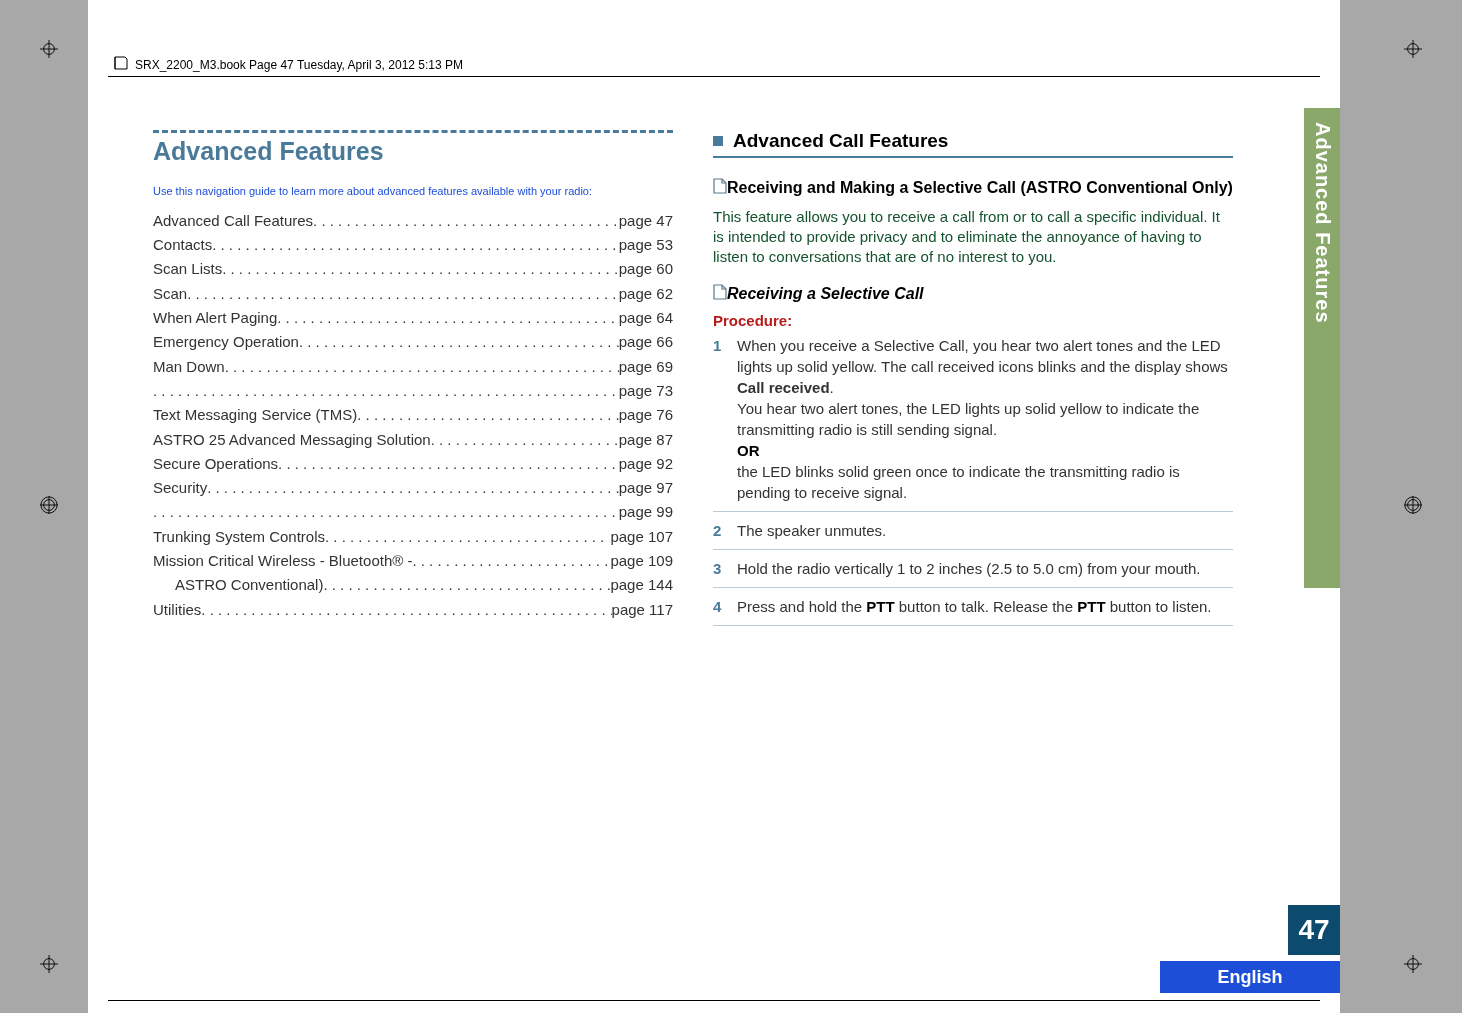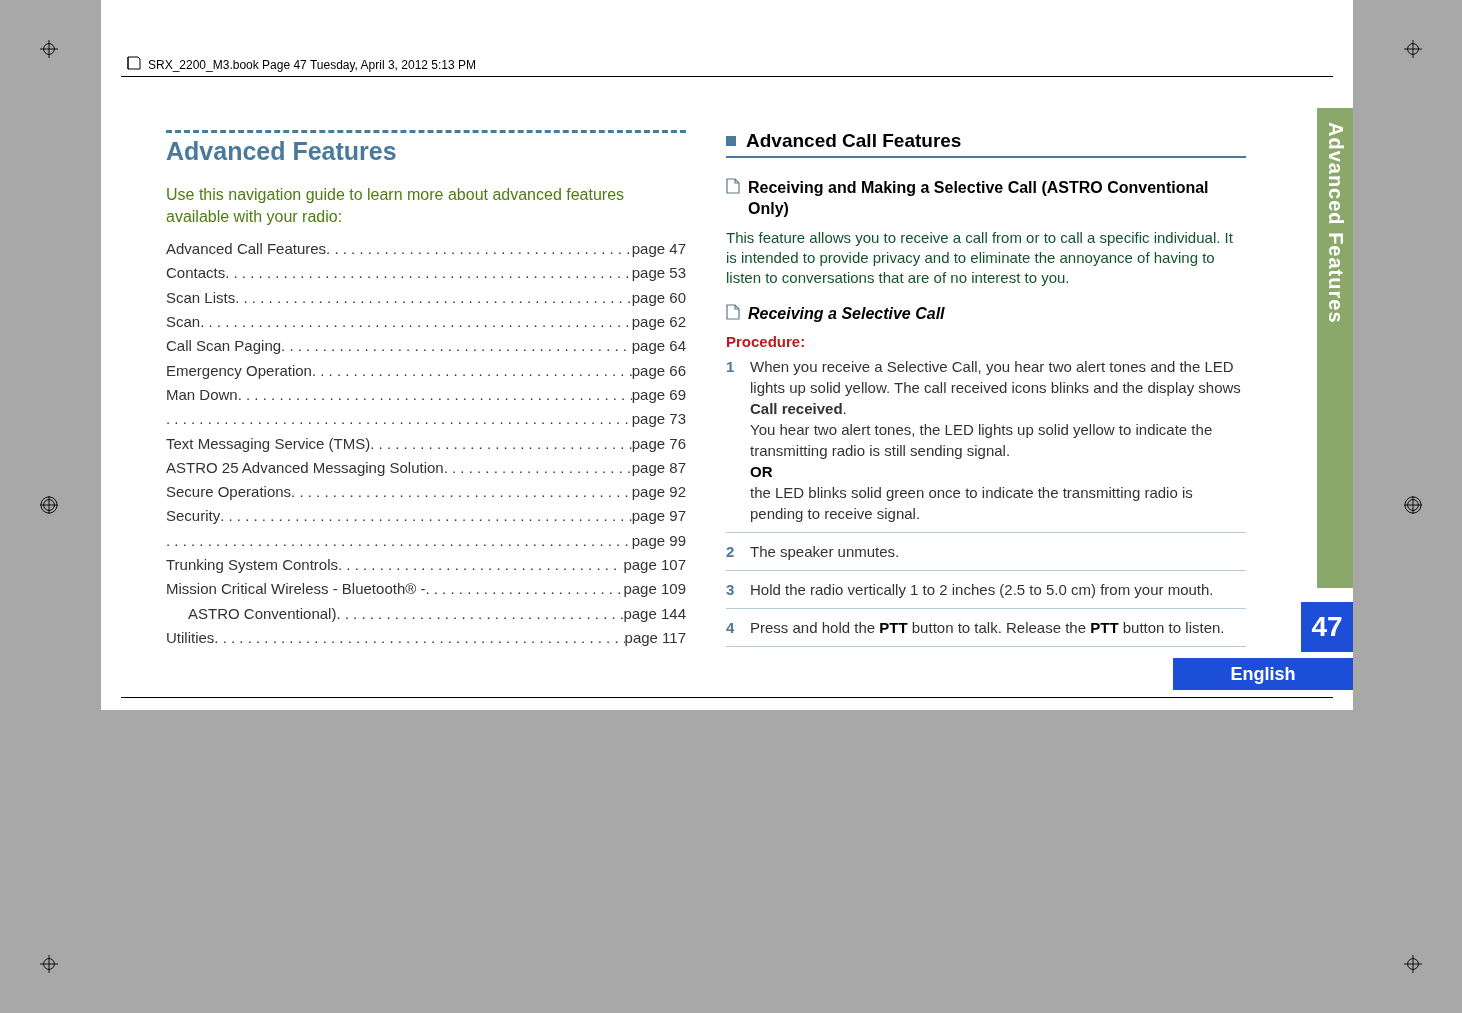--- a/index.html
+++ b/index.html
@@ -9,72 +9,72 @@
 .reg-mark { position:absolute; width:18px; height:18px; }
 .reg-mark svg { width:18px; height:18px; }
 .reg-tl { top:40px; left:40px; }
 .reg-tr { top:40px; right:40px; }
 .reg-bl { bottom:40px; left:40px; }
 .reg-br { bottom:40px; right:40px; }
 .reg-ml { top:496px; left:40px; }
 .reg-mr { top:496px; right:40px; }
 
 
-.page { position:absolute; top:0; left:101px; width:1252px; height:710px; background:#fff;padding-left:8px; }
+.page { position:absolute; top:0; left:88px; width:1252px; height:1013px; background:#fff;padding-left:8px; }
 
 
 .book-header { position:absolute; top:55px; left:25px; font-size:12px; color:#000; display:flex; align-items:center; gap:6px; }
 .book-icon svg { width:16px; height:16px; }
 .hdr-rule { position:absolute; top:76px; left:20px; right:20px; height:1px; background:#000; }
 
 
 .col { position:absolute; top:130px; width:520px; }
 .col-left { left:65px; }
 .col-right { left:625px; }
 
 
 .dashed-rule { border:none; border-top:3px dashed #4a7a9a; margin-bottom:4px; width:100%; }
 
 h1.section { font-size:25px; font-weight:bold; color:#4a7a9a; margin-bottom:18px; }
 
-.intro { font-size:16px; color:#4d7c0f; line-height:1.35; margin-bottom:10px; }
+.intro { font-size:11px; color:#1d4ed8; line-height:1.35; margin-bottom:10px; }
 
 .toc-line { font-size:15px; color:#333; line-height:1.62; display:flex; white-space:nowrap; }
 .toc-label { }
 .toc-dots { flex:1; overflow:hidden; }
 .toc-dots::before { content:" . . . . . . . . . . . . . . . . . . . . . . . . . . . . . . . . . . . . . . . . . . . . . . . . . . . . . . . . . . . . . . . . . . "; letter-spacing:0; }
 .toc-page { }
 .toc-sub { padding-left:22px; }
 
 
 .h2-row { display:flex; align-items:center; gap:10px; margin-bottom:4px; }
 .h2-square { width:10px; height:10px; background:#4a7a9a; flex:0 0 10px; }
 h2.sub { font-size:19px; font-weight:bold; color:#000; }
 .h2-rule { border:none; border-top:2px solid #4a7a9a; margin-bottom:20px; width:100%; }
 
 
-.proc-row { display:flex; align-items:flex-start; gap:8px; margin-bottom:8px; }
+.proc-row { display:flex; align-items:flex-start; gap:0; margin-bottom:8px; }
 .proc-icon svg { width:14px; height:16px; }
 h3.proc { font-size:16px; font-weight:bold; color:#000; line-height:1.3; }
 h3.proc-italic { font-style:italic; }
 
 .body-text { font-size:15px; color:#14532d; line-height:1.35; margin-bottom:16px; }
 
 .proc-label { font-size:15px; font-weight:bold; color:#b91c1c; margin-bottom:6px; }
 
 .step { display:flex; gap:10px; font-size:15px; color:#333; line-height:1.4; padding-bottom:8px; border-bottom:1px solid #b6cdd9; margin-bottom:8px; }
 .step-num { color:#4a7a9a; font-weight:bold; flex:0 0 14px; }
 .step-body b { font-weight:bold; color:#000; }
 .display-text { font-family:"Trebuchet MS",Arial,sans-serif; font-weight:bold; }
 
 
 .side-tab { position:absolute; right:0; top:108px; width:36px; height:480px; background:#8aa86a; color:#fff; font-size:20px; font-weight:bold; writing-mode:vertical-rl; text-orientation:mixed; display:flex; align-items:center; justify-content:flex-start; padding-top:14px; letter-spacing:1px; }
 
 
-.pagenum-block { position:absolute; right:0; bottom:58px; width:52px; height:50px; background:#1d4ed8; color:#fff; display:flex; align-items:center; justify-content:center; font-size:28px; font-weight:bold; }
+.pagenum-block { position:absolute; right:0; bottom:58px; width:52px; height:50px; background:#0c4a6e; color:#fff; display:flex; align-items:center; justify-content:center; font-size:28px; font-weight:bold; }
 
 
 .lang-footer { position:absolute; right:0; bottom:20px; width:180px; height:32px; background:#1d4ed8; color:#fff; display:flex; align-items:center; justify-content:center; font-size:18px; font-weight:bold; }
 
 
 .ftr-rule { position:absolute; bottom:12px; left:20px; right:20px; height:1px; background:#000; }
 
 </style>
 </head>
 <body>
@@ -145,21 +145,21 @@
           <span class="toc-label">Scan Lists</span>
           <span class="toc-dots"></span>
           <span class="toc-page">page 60</span>
         </div>
         <div class="toc-line">
           <span class="toc-label">Scan</span>
           <span class="toc-dots"></span>
           <span class="toc-page">page 62</span>
         </div>
         <div class="toc-line">
-          <span class="toc-label">Call Scan Paging</span>
+          <span class="toc-label">When Alert Paging</span>
           <span class="toc-dots"></span>
           <span class="toc-page">page 64</span>
         </div>
         <div class="toc-line">
           <span class="toc-label">Emergency Operation</span>
           <span class="toc-dots"></span>
           <span class="toc-page">page 66</span>
         </div>
         <div class="toc-line">
           <span class="toc-label">Man Down</span>

